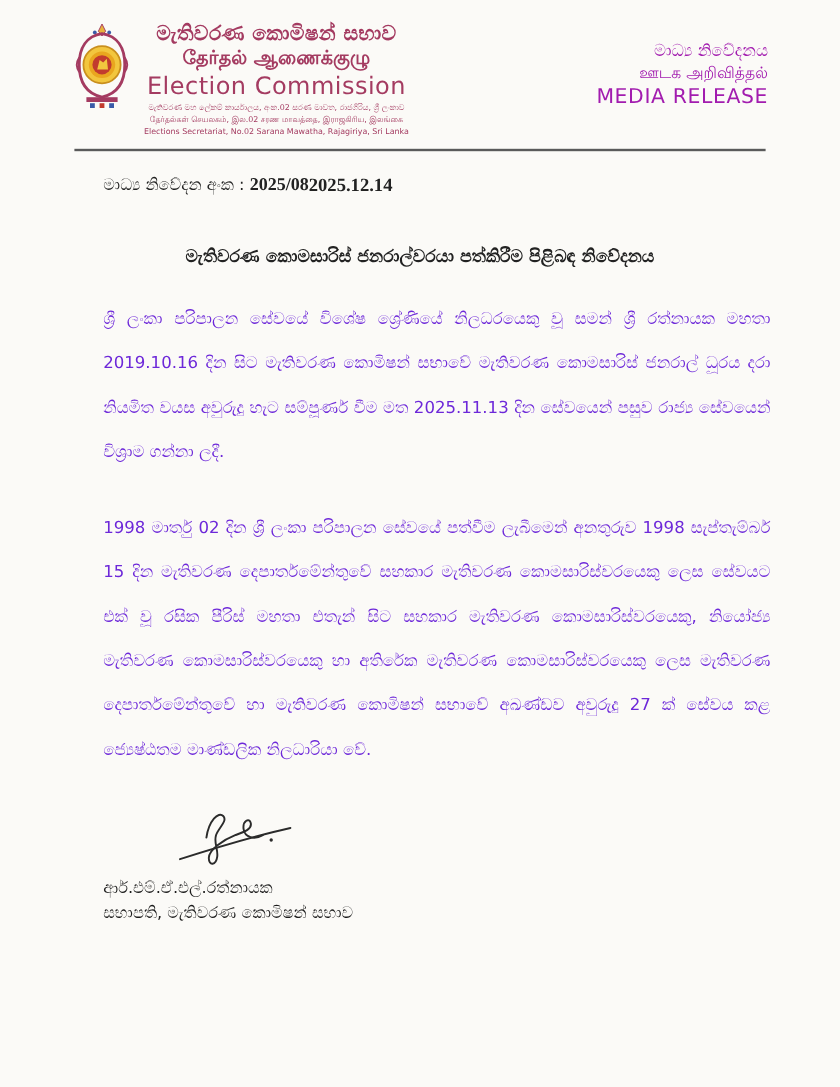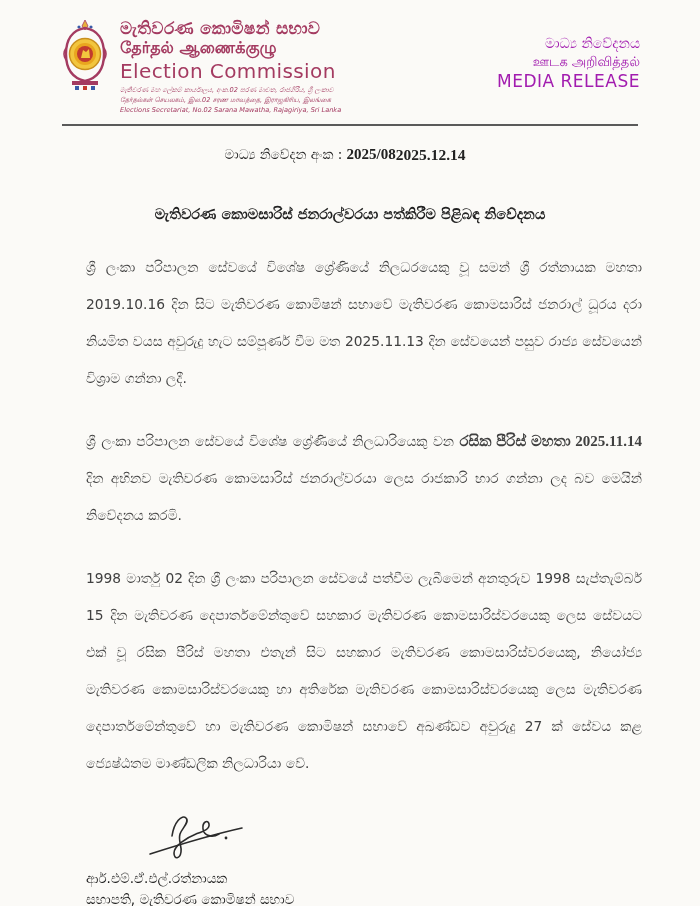--- a/index.html
+++ b/index.html
@@ -10,46 +10,46 @@
     color:#222;
     position:relative;
     overflow:hidden;
   }
   .page { width:700px; height:906px; padding:16px 60px 0 60px; position:relative; }
 
   
   .hdr { display:flex; justify-content:space-between; align-items:flex-start; }
   .hdr-left { display:flex; gap:10px; }
   .emblem { width:50px; height:76px; flex:0 0 auto; margin-top:2px; }
-  .org-block { padding-top:2px; }
+  .org-block { padding-top:2px;text-align:center; }
   .org-si { font-size:17px; font-weight:bold; letter-spacing:.3px; }
   .org-ta { font-size:16px; font-weight:bold; }
   .org-en { font-size:20px; font-weight:400; letter-spacing:.4px; }
   .org-si,.org-ta,.org-en,.addr { color:#a43b61; }
-  .addr { font-size:6.6px; line-height:1.5; margin-top:3px;font-style:italic; }
+  .addr { font-size:6.6px; line-height:1.5; margin-top:3px; }
   .rel-block { text-align:right; color:#a21caf; padding-top:18px; line-height:1.35; }
   .rel-si { font-size:14px; }
   .rel-ta { font-size:13px; }
   .rel-en { font-size:17px; letter-spacing:.5px;margin-left:24px; }
 
   .rule { border:none; border-top:2.5px solid #5a5a5a; margin:8px 2px 0 2px; }
 
   
-  .meta { display:flex; justify-content:center; margin:20px 0 0 0; padding:0 36px 0 26px;
+  .meta { display:flex; justify-content:flex-start; margin:20px 0 0 0; padding:0 36px 0 26px;
           font-size:13.5px; }
   .meta .num { font-weight:bold; font-family:"Liberation Serif", serif; font-size:15px; }
   .meta-date { font-family:"Liberation Serif", serif; font-weight:bold; font-size:15.5px; }
 
   
   .doc-title { text-align:center; font-weight:bold; font-size:14.5px; margin-top:42px; }
   .para {
     margin:26px 0 0 26px; width:556px;
     font-size:13.8px; line-height:37px;
     text-align:justify; text-justify:inter-word;
-    color:#404040;
+    color:#6d28d9;
   }
   .para .b { font-weight:bold; font-family:"Liberation Serif", serif; font-size:15px; }
 
   
   .sig-wrap { margin:26px 0 0 60px; width:180px; height:56px; }
   .signatory { margin:4px 0 0 26px; font-size:13.5px; line-height:1.6; color:#1c1c1c; }
 </style>
 </head>
 <body>
 
@@ -102,21 +102,20 @@
       <span>මාධ්‍ය නිවේදන අංක :</span>
       <span class="num">2025/08</span>
     </div>
     <div class="meta-date">2025.12.14</div>
   </div>
 
   <div class="doc-title">මැතිවරණ කොමසාරිස් ජනරාල්වරයා පත්කිරීම පිළිබඳ නිවේදනය</div>
 
   <p class="para">ශ්‍රී ලංකා පරිපාලන සේවයේ විශේෂ ශ්‍රේණියේ නිලධරයෙකු වූ සමන් ශ්‍රී රත්නායක මහතා 2019.10.16 දින සිට මැතිවරණ කොමිෂන් සභාවේ මැතිවරණ කොමසාරිස් ජනරාල් ධූරය දරා නියමිත වයස අවුරුදු හැට සම්පූර්ණ වීම මත 2025.11.13 දින සේවයෙන් පසුව රාජ්‍ය සේවයෙන් විශ්‍රාම ගන්නා ලදී.</p>
 
-  <p class="para"><span>ශ්‍රී ලංකා පරිපාලන සේවයේ විශේෂ ශ්‍රේණියේ නිලධාරියෙකු වන </span><span class="b">රසික පීරිස් මහතා 2025.11.14</span><span> දින අභිනව මැතිවරණ කොමසාරිස් ජනරාල්වරයා ලෙස රාජකාරි භාර ගන්නා ලද බව මෙයින් නිවේදනය කරමි.</span></p>
 
   <p class="para">1998 මාර්තු 02 දින ශ්‍රී ලංකා පරිපාලන සේවයේ පත්වීම ලැබීමෙන් අනතුරුව 1998 සැප්තැම්බර් 15 දින මැතිවරණ දෙපාර්තමේන්තුවේ සහකාර මැතිවරණ කොමසාරිස්වරයෙකු ලෙස සේවයට එක් වූ රසික පීරිස් මහතා එතැන් සිට සහකාර මැතිවරණ කොමසාරිස්වරයෙකු, නියෝජ්‍ය මැතිවරණ කොමසාරිස්වරයෙකු හා අතිරේක මැතිවරණ කොමසාරිස්වරයෙකු ලෙස මැතිවරණ දෙපාර්තමේන්තුවේ හා මැතිවරණ කොමිෂන් සභාවේ අඛණ්ඩව අවුරුදු 27 ක් සේවය කළ ජ්‍යෙෂ්ඨතම මාණ්ඩලික නිලධාරියා වේ.</p>
 
   <div class="sig-wrap">
     <svg viewBox="0 0 180 56" width="180" height="56" aria-hidden="true">
       <g fill="none" stroke="#2b2b2b" stroke-width="1.6" stroke-linecap="round">
         <path d="M52 28 C54 14 62 6 66 10 C70 14 62 20 60 26 C58 33 62 38 61 44 C60 51 54 52 54 45 C54 38 66 30 76 26 C84 23 90 21 89 16 C88 11 82 14 83 21 C84 28 92 30 99 26"></path>
         <path d="M30 46 C55 38 95 26 122 20"></path>
         <circle cx="106" cy="30" r="1.4" fill="#2b2b2b" stroke="none"></circle>
       </g>

